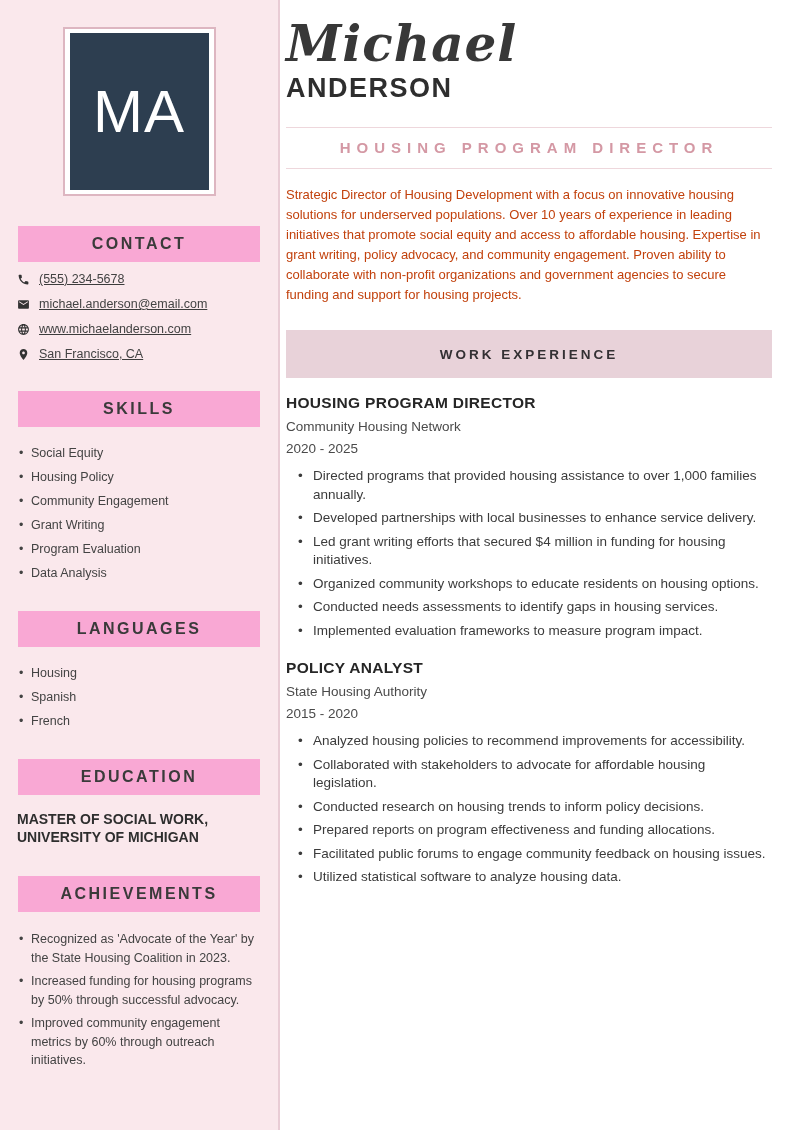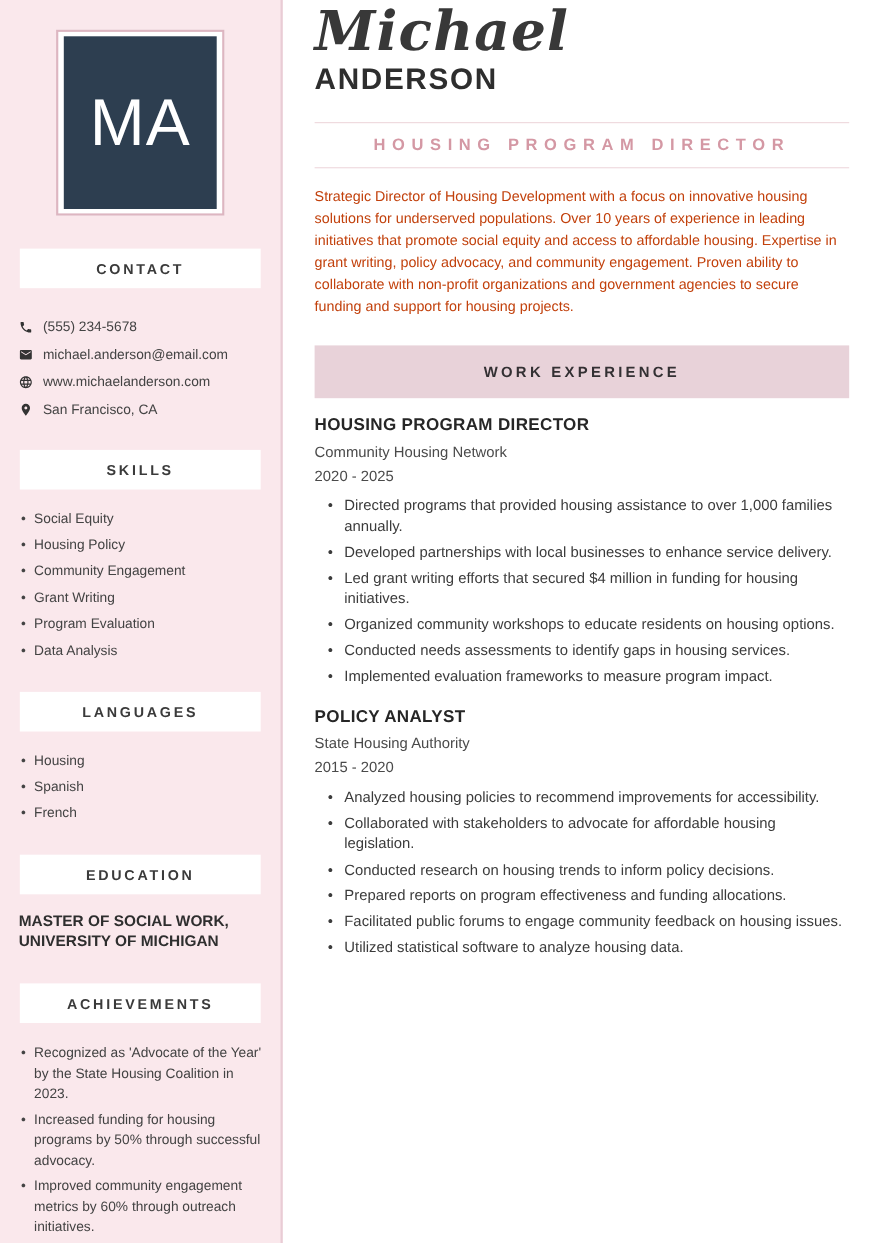--- a/index.html
+++ b/index.html
@@ -2,58 +2,58 @@
 <html><head>
 <meta charset="utf-8">
 <style>
   * { margin: 0; padding: 0; box-sizing: border-box; }
   html, body { width: 800px; background: #ffffff; }
   body { font-family: "Liberation Sans", "DejaVu Sans", sans-serif; color: #3c3c3c; }
   .page { position: relative; width: 800px; height: 1130px; background: #ffffff; overflow: hidden; }
 
   
   .sidebar {
-    position: absolute; left: 0; top: 0; width: 257px; height: 1130px;
+    position: absolute; left: 0; top: 0; width: 280px; height: 1130px;
     background: #fae8ec; border-right: 2px solid #e9ccd5;
   }
   .monogram-frame {
     width: 153px; height: 169px; margin: 27px auto 0;
     border: 2px solid #ddb6c1; background: #ffffff;
     display: flex; align-items: center; justify-content: center;
   }
   .monogram-box {
     width: 139px; height: 157px; background: #2d3e50;
     display: flex; align-items: center; justify-content: center;
   }
   .monogram-box span {
     color: #ffffff; font-size: 60px; font-weight: 500; letter-spacing: 1px;
   }
   .side-band {
-    margin: 30px 18px 0; height: 36px; background: #ffffff;
+    margin: 30px 18px 0; height: 36px; background: #f9a8d4;
     display: flex; align-items: center; justify-content: center;
-    font-size: 13px; font-weight: 700; letter-spacing: 2.5px; color: #3a3a3a;
+    font-size: 16px; font-weight: 700; letter-spacing: 2.5px; color: #3a3a3a;
   }
-  .contact-list { margin: 28px 14px 0 17px; }
+  .contact-list { margin: 10px 14px 0 17px; text-decoration: underline; }
   .contact-row { display: flex; align-items: center; margin-bottom: 11px; }
   .contact-row svg { width: 13px; height: 13px; flex: 0 0 13px; fill: #333333; margin-right: 9px; }
   .contact-row .ctext { font-size: 12.5px; color: #434343; }
   ul.side-list { margin: 18px 14px 0 19px; list-style: none; }
   ul.side-list li {
     position: relative; padding-left: 12px; font-size: 12.5px; color: #434343;
     line-height: 16px; margin-bottom: 8px;
   }
   ul.side-list li::before { content: "•"; position: absolute; left: 0; top: 0; color: #434343; }
   ul.side-list.wrap li { line-height: 18.5px; margin-bottom: 5px; padding-right: 2px; }
   .edu-text { margin: 15px 16px 0 17px; font-size: 14px; font-weight: 700; color: #2e2e2e; line-height: 18px; }
 
   
   .main { position: absolute; left: 286px; top: 0; width: 486px; }
   .first-name {
     font-family: "DejaVu Serif", serif; font-style: italic; font-weight: 700;
-    font-size: 50px; line-height: 56px; color: #383838; letter-spacing: 1px;
+    font-size: 50px; line-height: 56px; color: #383838; margin-top: 16px; letter-spacing: 1px;
   }
   .last-name {
     font-size: 27px; font-weight: 700; letter-spacing: 1.5px; color: #2e2e2e; margin-top: 1px;
   }
   .title-band {
     margin-top: 23px; border-top: 1px solid #eed7dc; border-bottom: 1px solid #eed7dc;
     padding: 11px 0; text-align: center;
   }
   .title-band span {
     font-size: 15px; font-weight: 700; letter-spacing: 6px; color: #d498a4;

